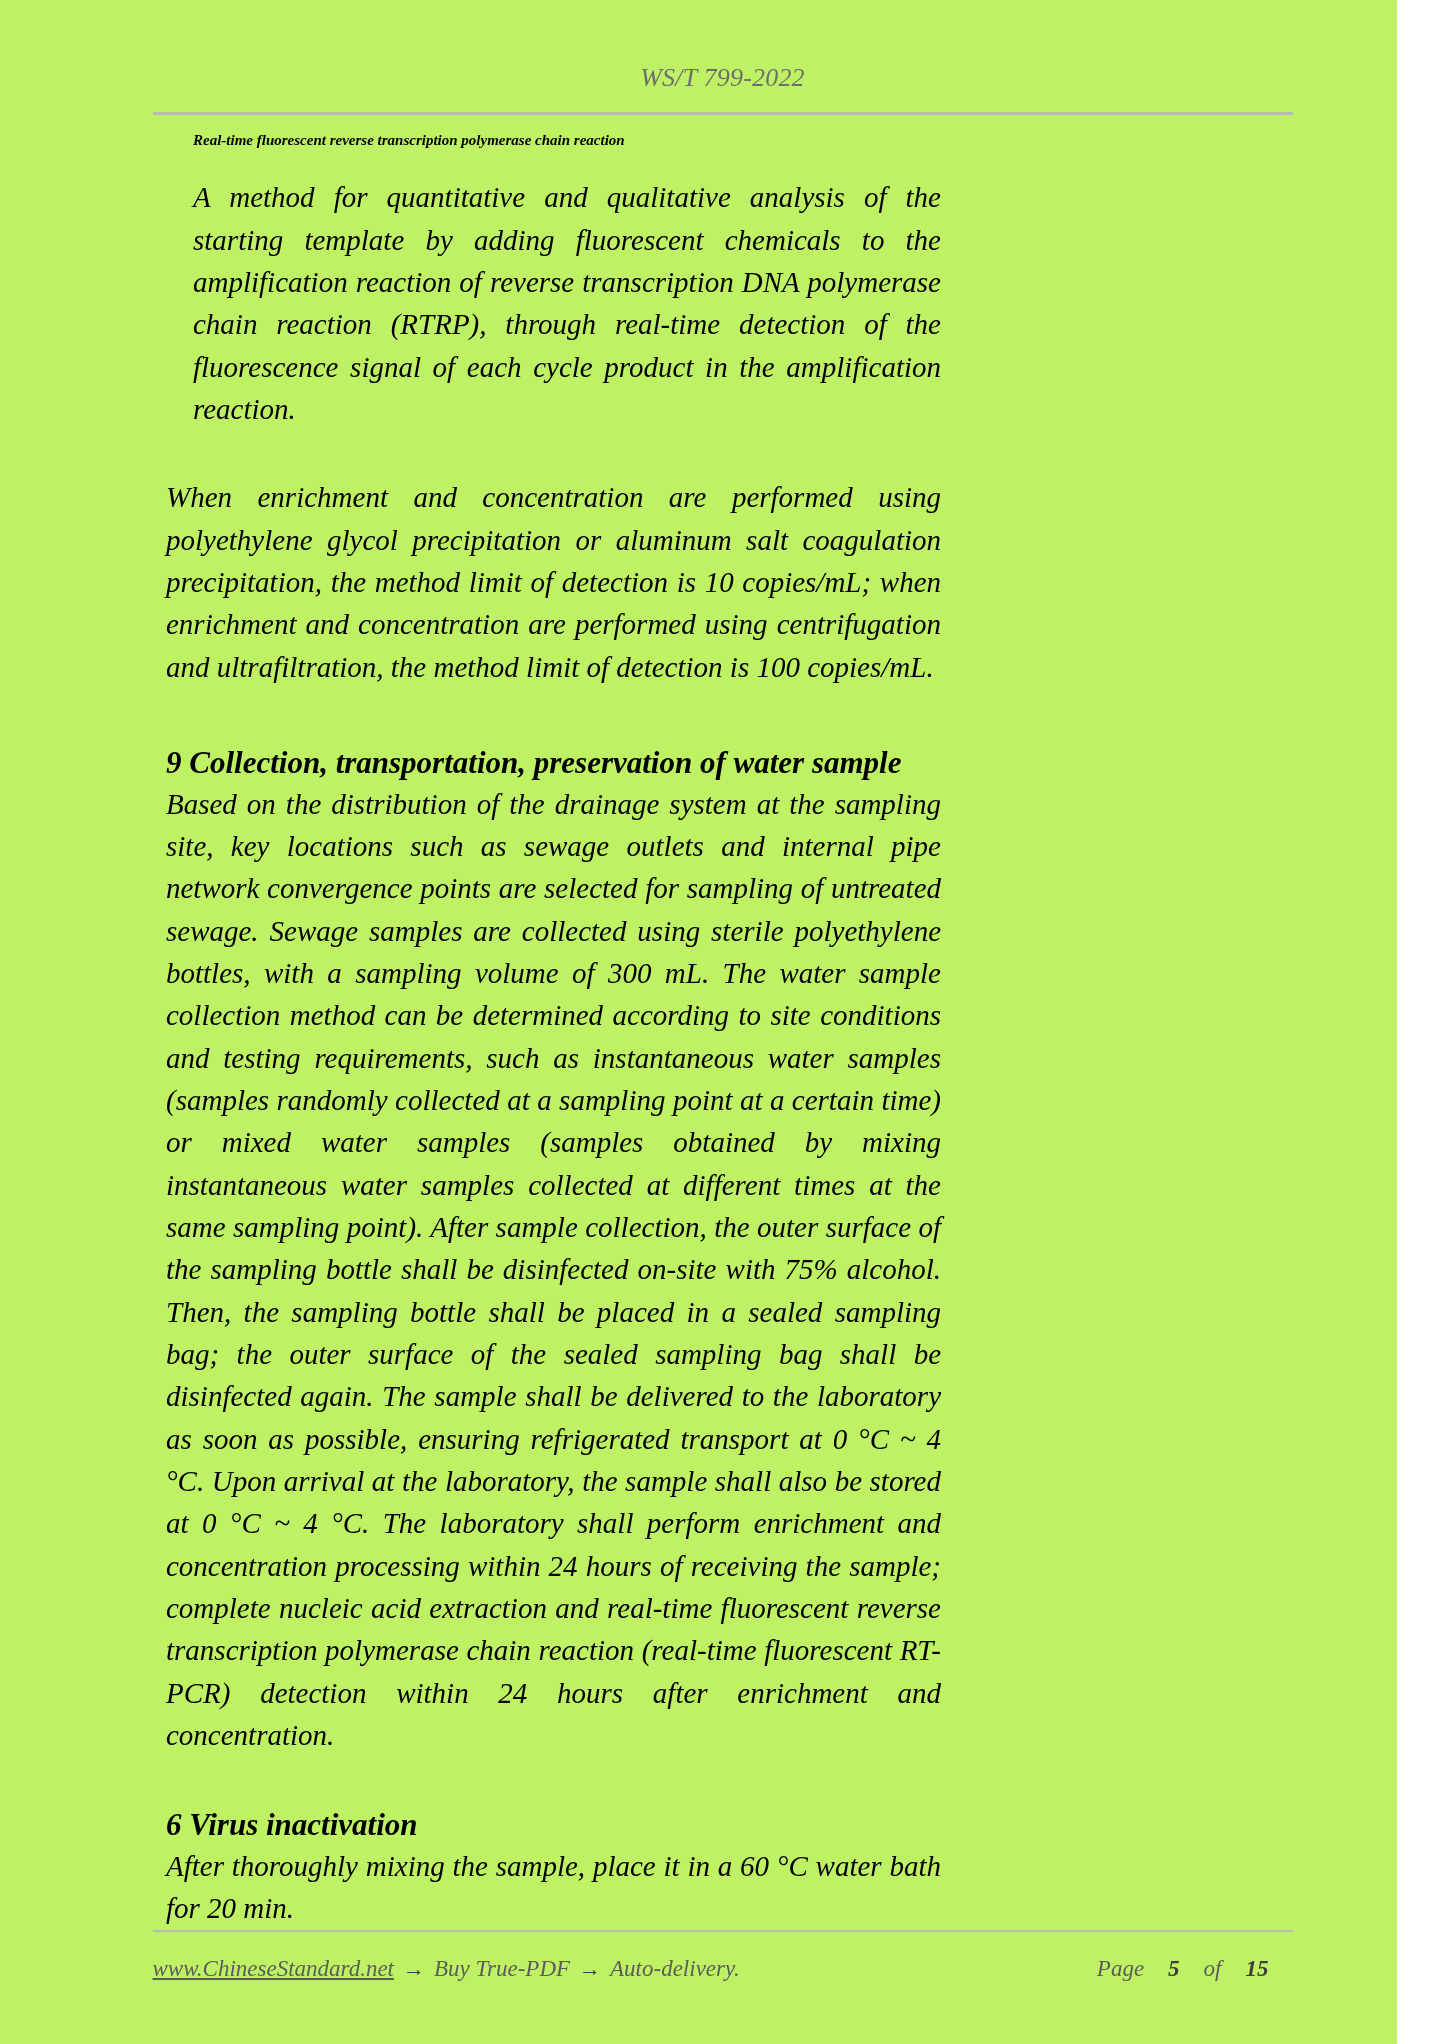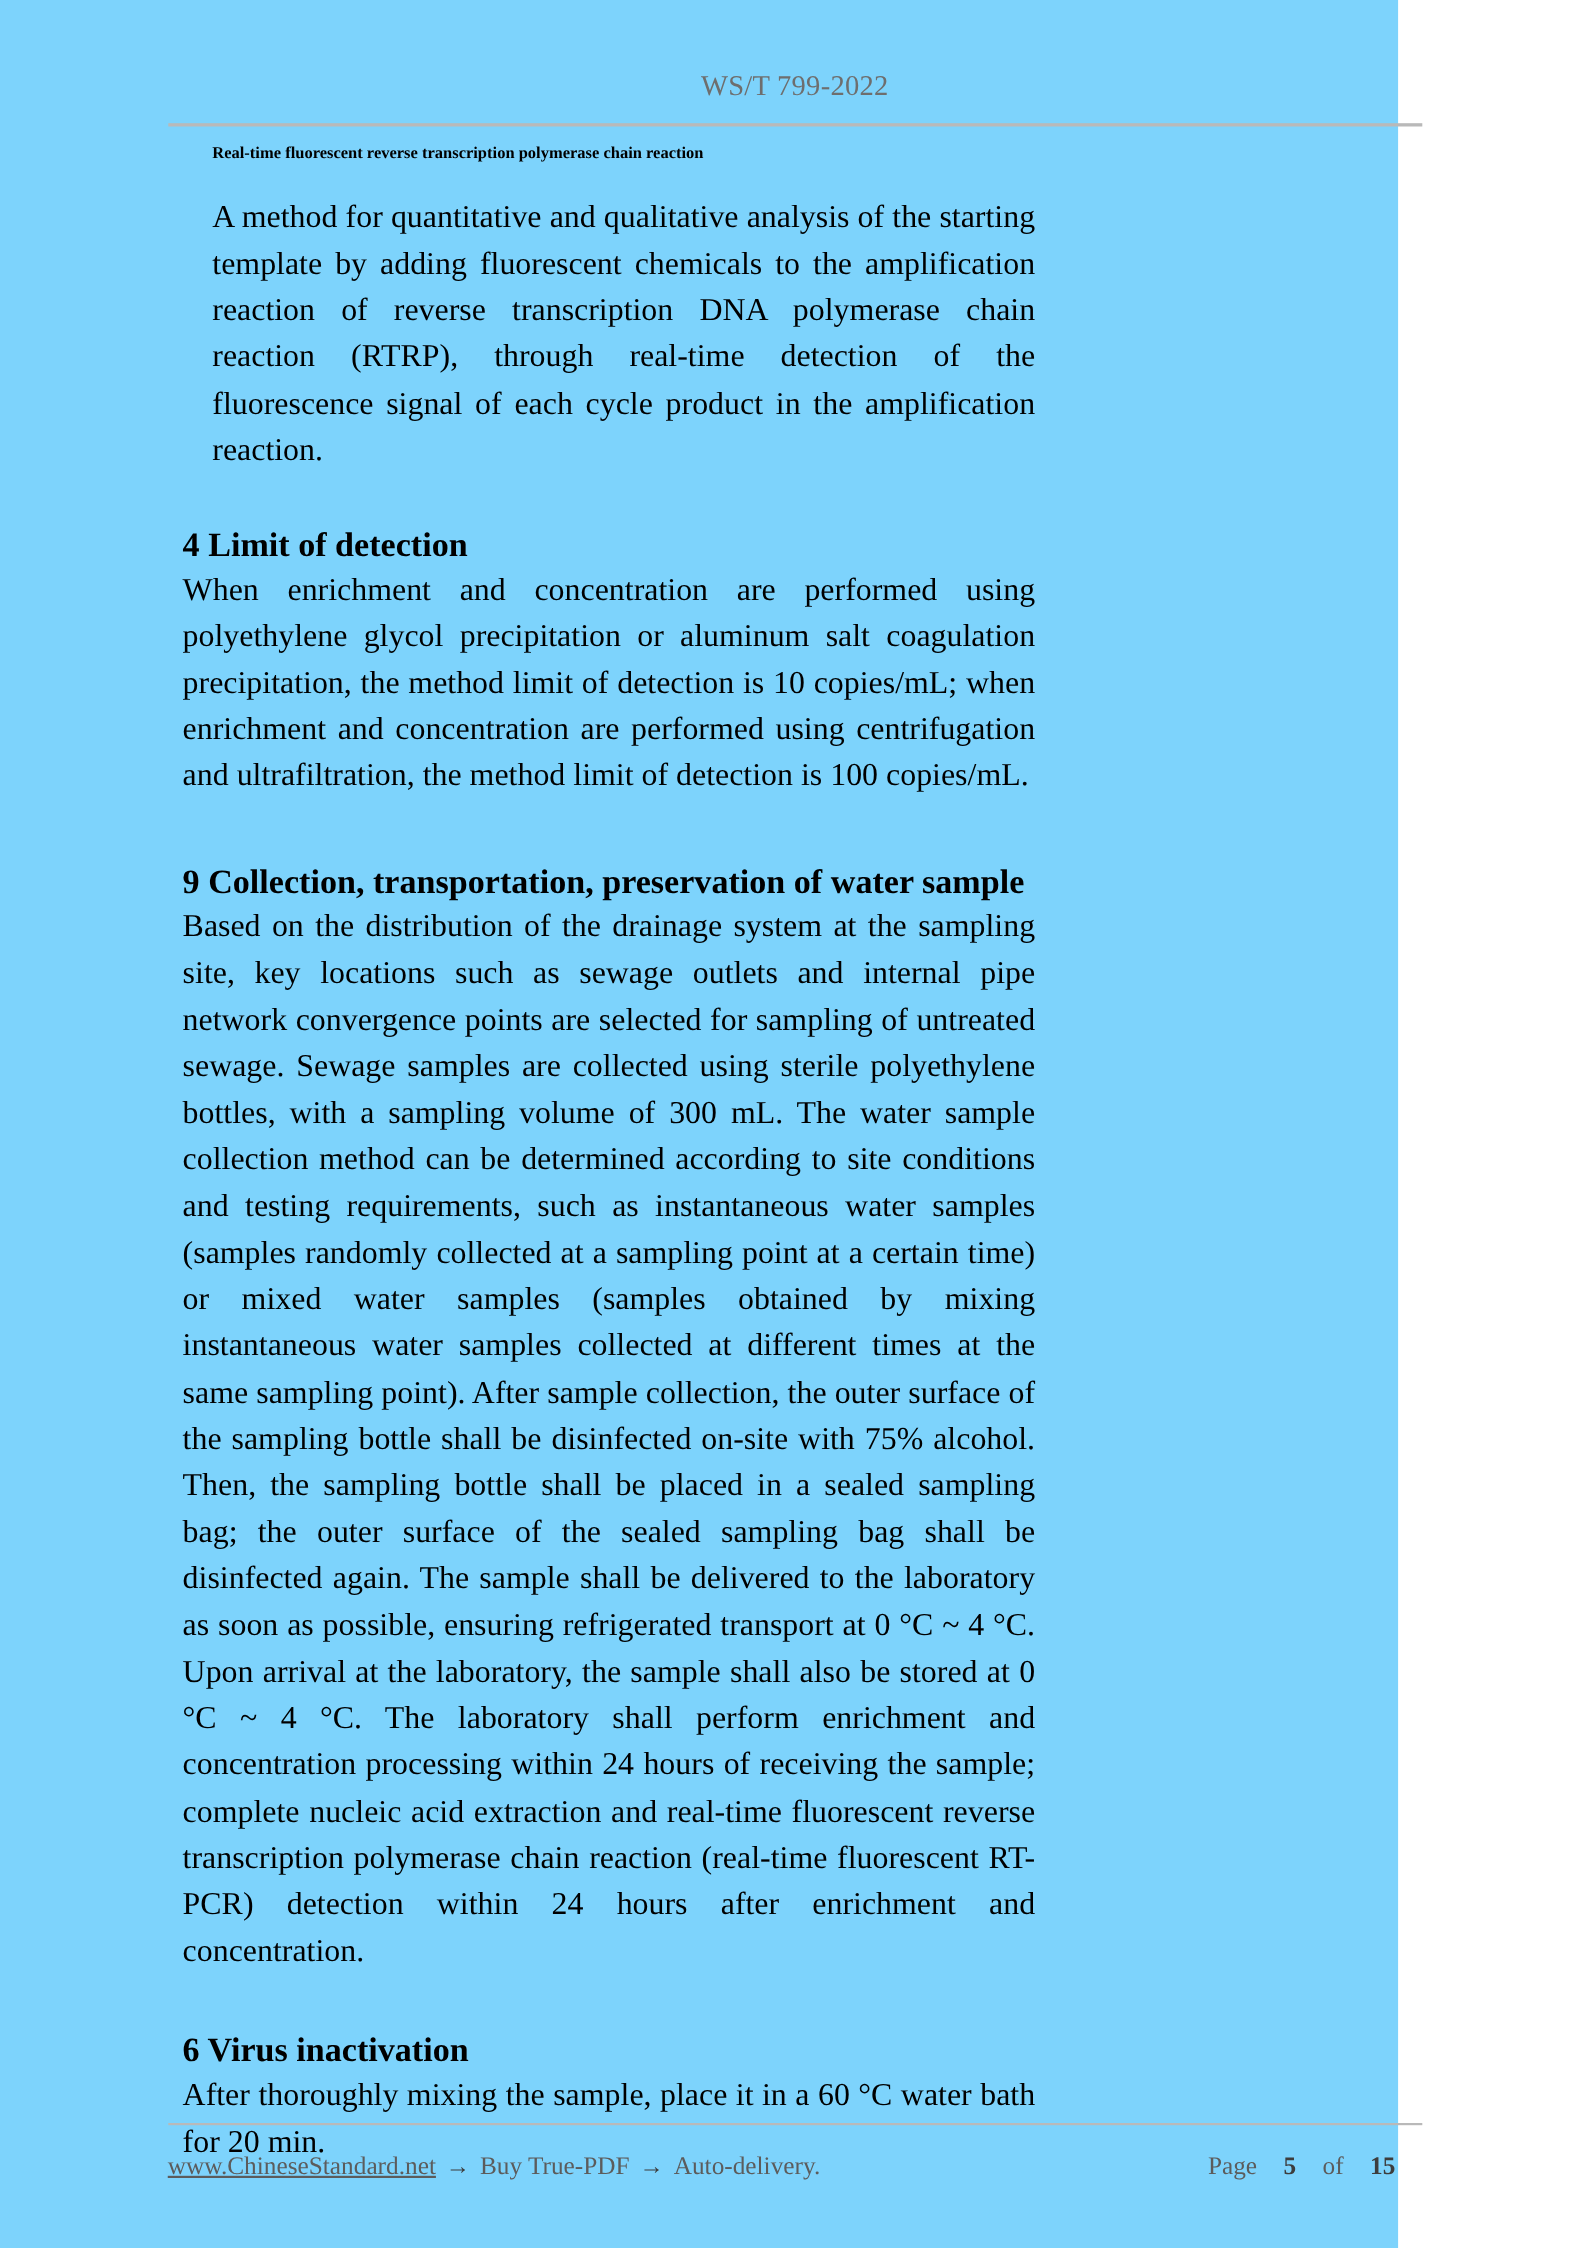--- a/index.html
+++ b/index.html
@@ -13,23 +13,24 @@
     font-family: "Liberation Serif", "DejaVu Serif", serif;
     color: #000000;
     position: relative;
     overflow: hidden;
   }
 
   .page {
     position: absolute;
     left: 0;
     top: 0;
-    width: 1271px;
+    width: 1397px;
     height: 2044px;
-    background: #7dd3fc;
+    background: #bef264;
+    font-style: italic;
   }
 
   
   .header-area {
     position: absolute;
     left: 0;
     top: 0;
     width: 1445px;
   }
   .header-title {
@@ -165,21 +166,20 @@
 
   <div class="content">
 
     <div class="subhead">Real-time fluorescent reverse transcription polymerase chain reaction</div>
 
     <div class="indented-block">
       <p class="body">A method for quantitative and qualitative analysis of the starting template by adding fluorescent chemicals to the amplification reaction of reverse transcription DNA polymerase chain reaction (RTRP), through real-time detection of the fluorescence signal of each cycle product in the amplification reaction.</p>
     </div>
 
     <div class="sec4-wrap">
-      <h2 class="section">4 Limit of detection</h2>
       <p class="body sec4-body">When enrichment and concentration are performed using polyethylene glycol precipitation or aluminum salt coagulation precipitation, the method limit of detection is 10 copies/mL; when enrichment and concentration are performed using centrifugation and ultrafiltration, the method limit of detection is 100 copies/mL.</p>
     </div>
 
     <div class="sec5-wrap">
       <h2 class="section">9 Collection, transportation, preservation of water sample</h2>
       <p class="body sec5-body">Based on the distribution of the drainage system at the sampling site, key locations such as sewage outlets and internal pipe network convergence points are selected for sampling of untreated sewage. Sewage samples are collected using sterile polyethylene bottles, with a sampling volume of 300 mL. The water sample collection method can be determined according to site conditions and testing requirements, such as instantaneous water samples (samples randomly collected at a sampling point at a certain time) or mixed water samples (samples obtained by mixing instantaneous water samples collected at different times at the same sampling point). After sample collection, the outer surface of the sampling bottle shall be disinfected on-site with 75% alcohol. Then, the sampling bottle shall be placed in a sealed sampling bag; the outer surface of the sealed sampling bag shall be disinfected again. The sample shall be delivered to the laboratory as soon as possible, ensuring refrigerated transport at 0 °C ~ 4 °C. Upon arrival at the laboratory, the sample shall also be stored at 0 °C ~ 4 °C. The laboratory shall perform enrichment and concentration processing within 24 hours of receiving the sample; complete nucleic acid extraction and real-time fluorescent reverse transcription polymerase chain reaction (real-time fluorescent RT-PCR) detection within 24 hours after enrichment and concentration.</p>
     </div>
 
     <div class="sec6-wrap">
       <h2 class="section">6 Virus inactivation</h2>

